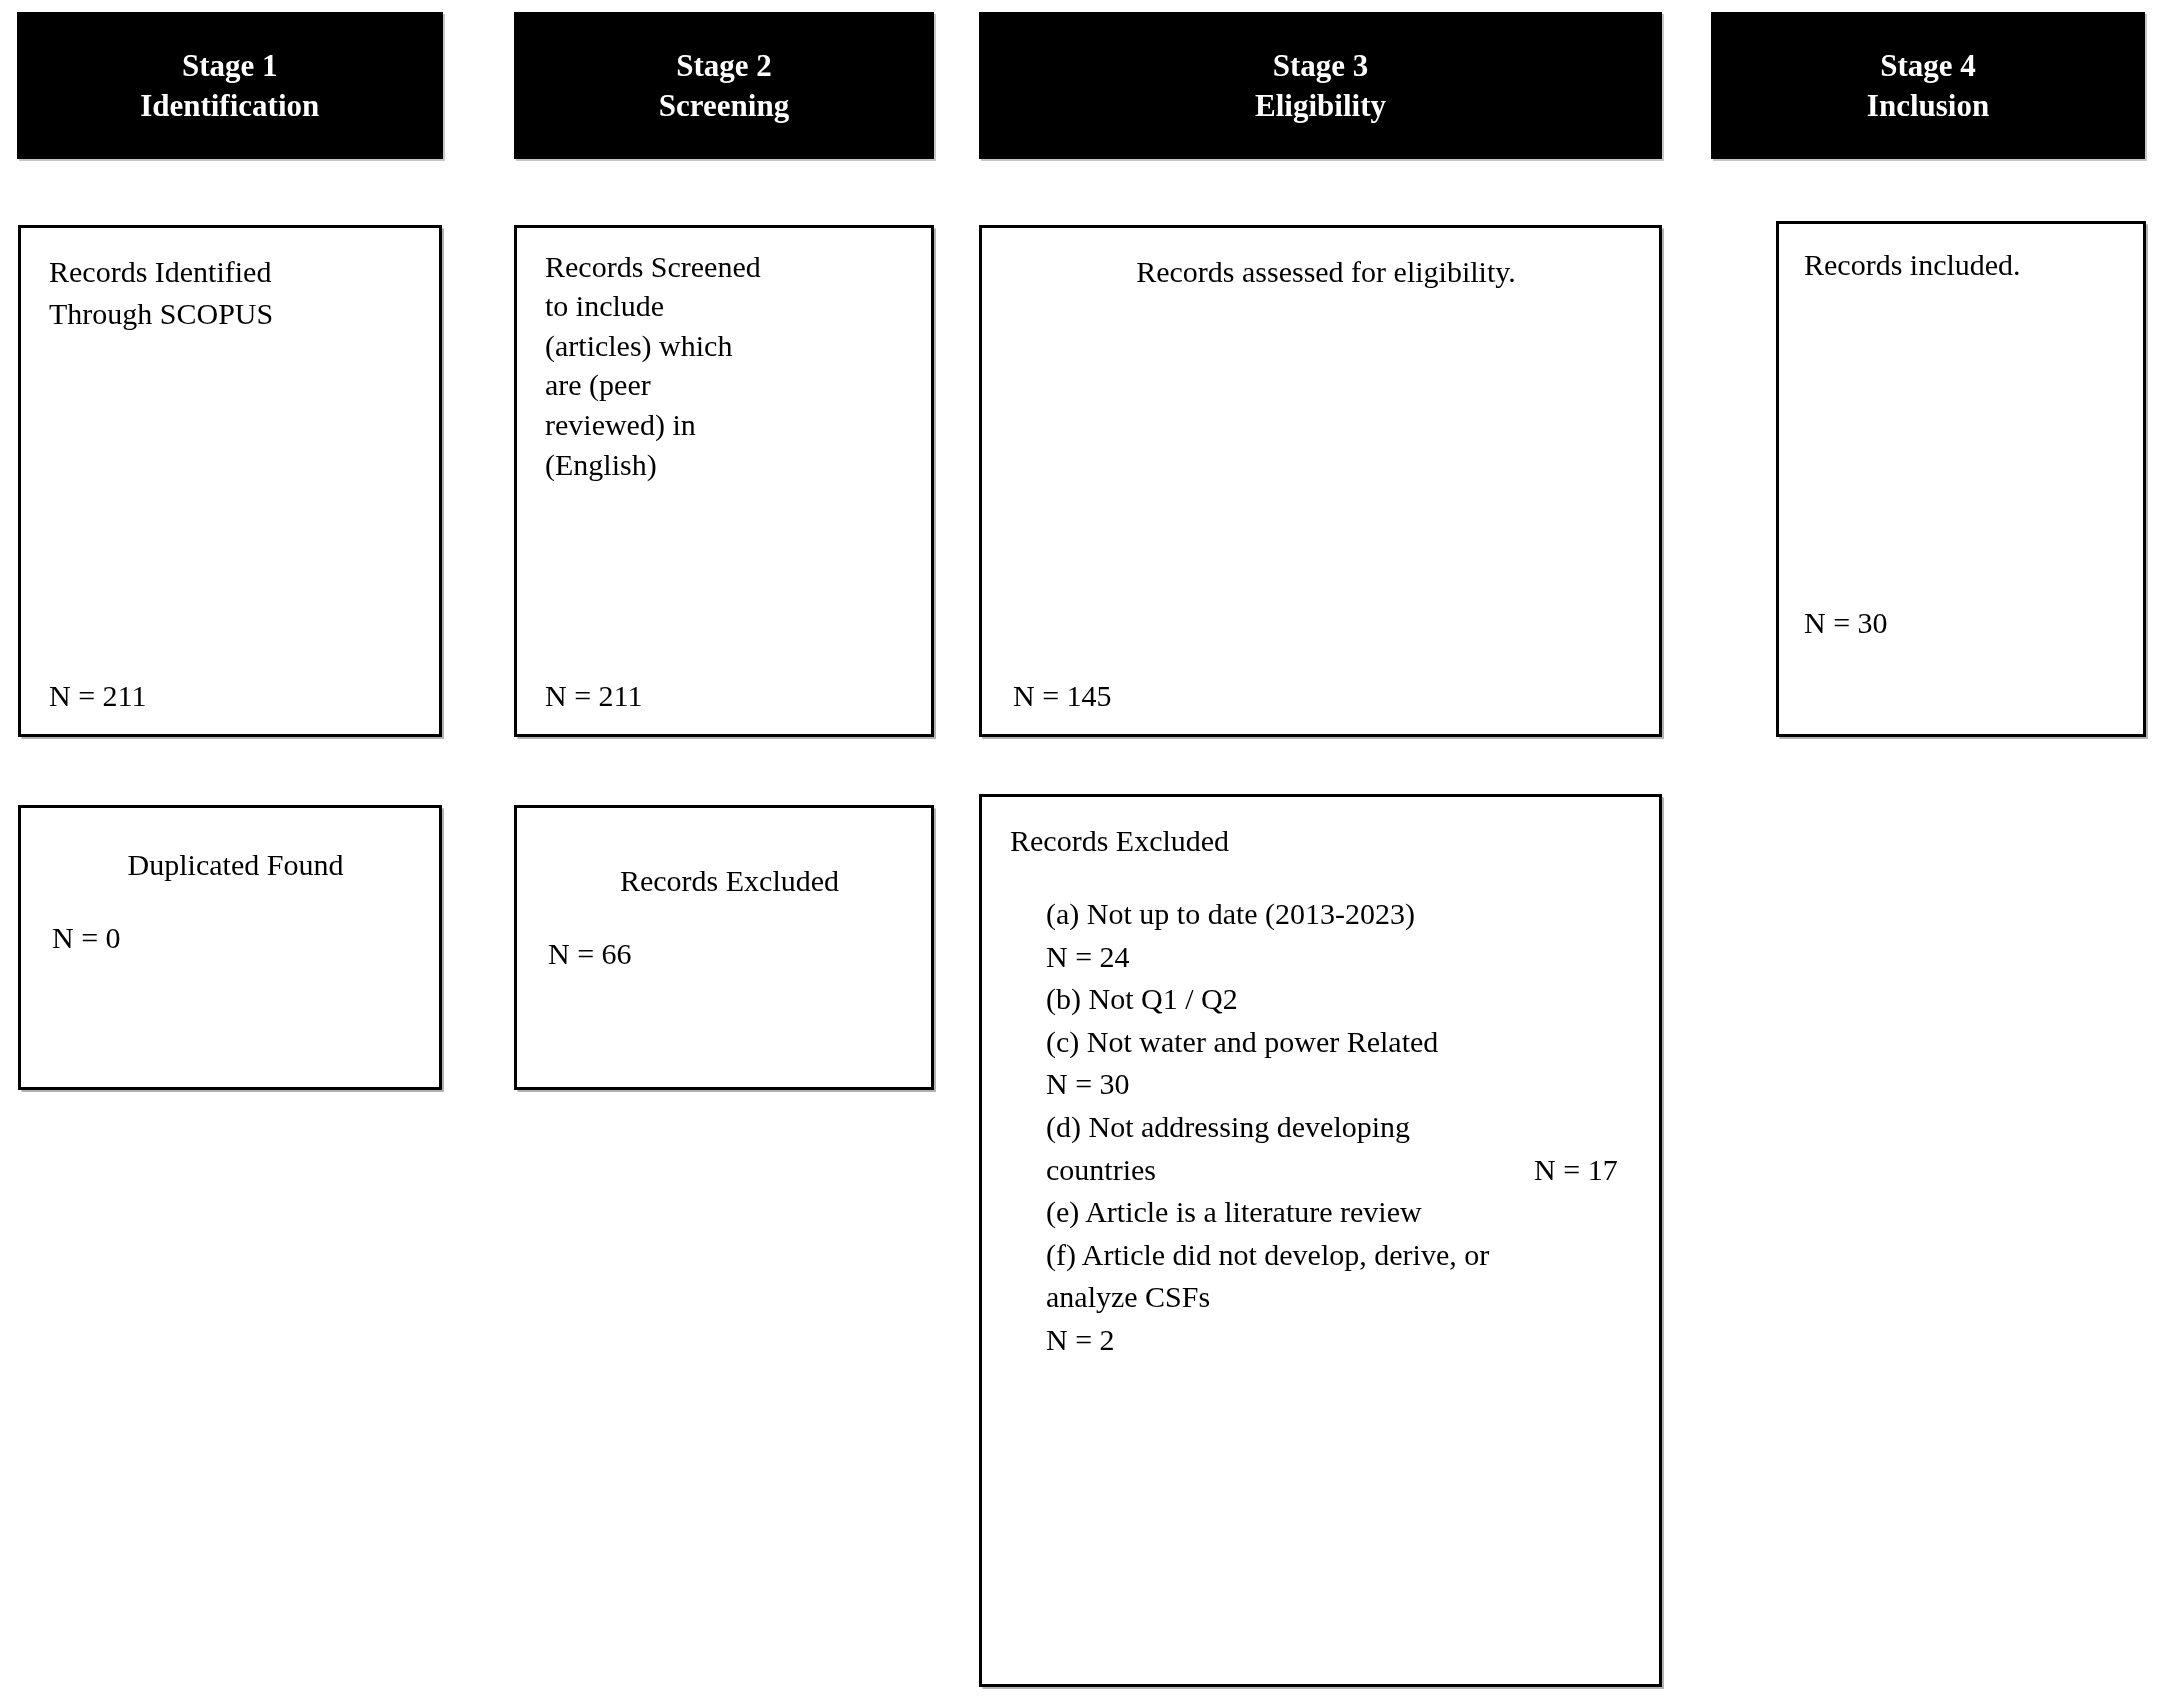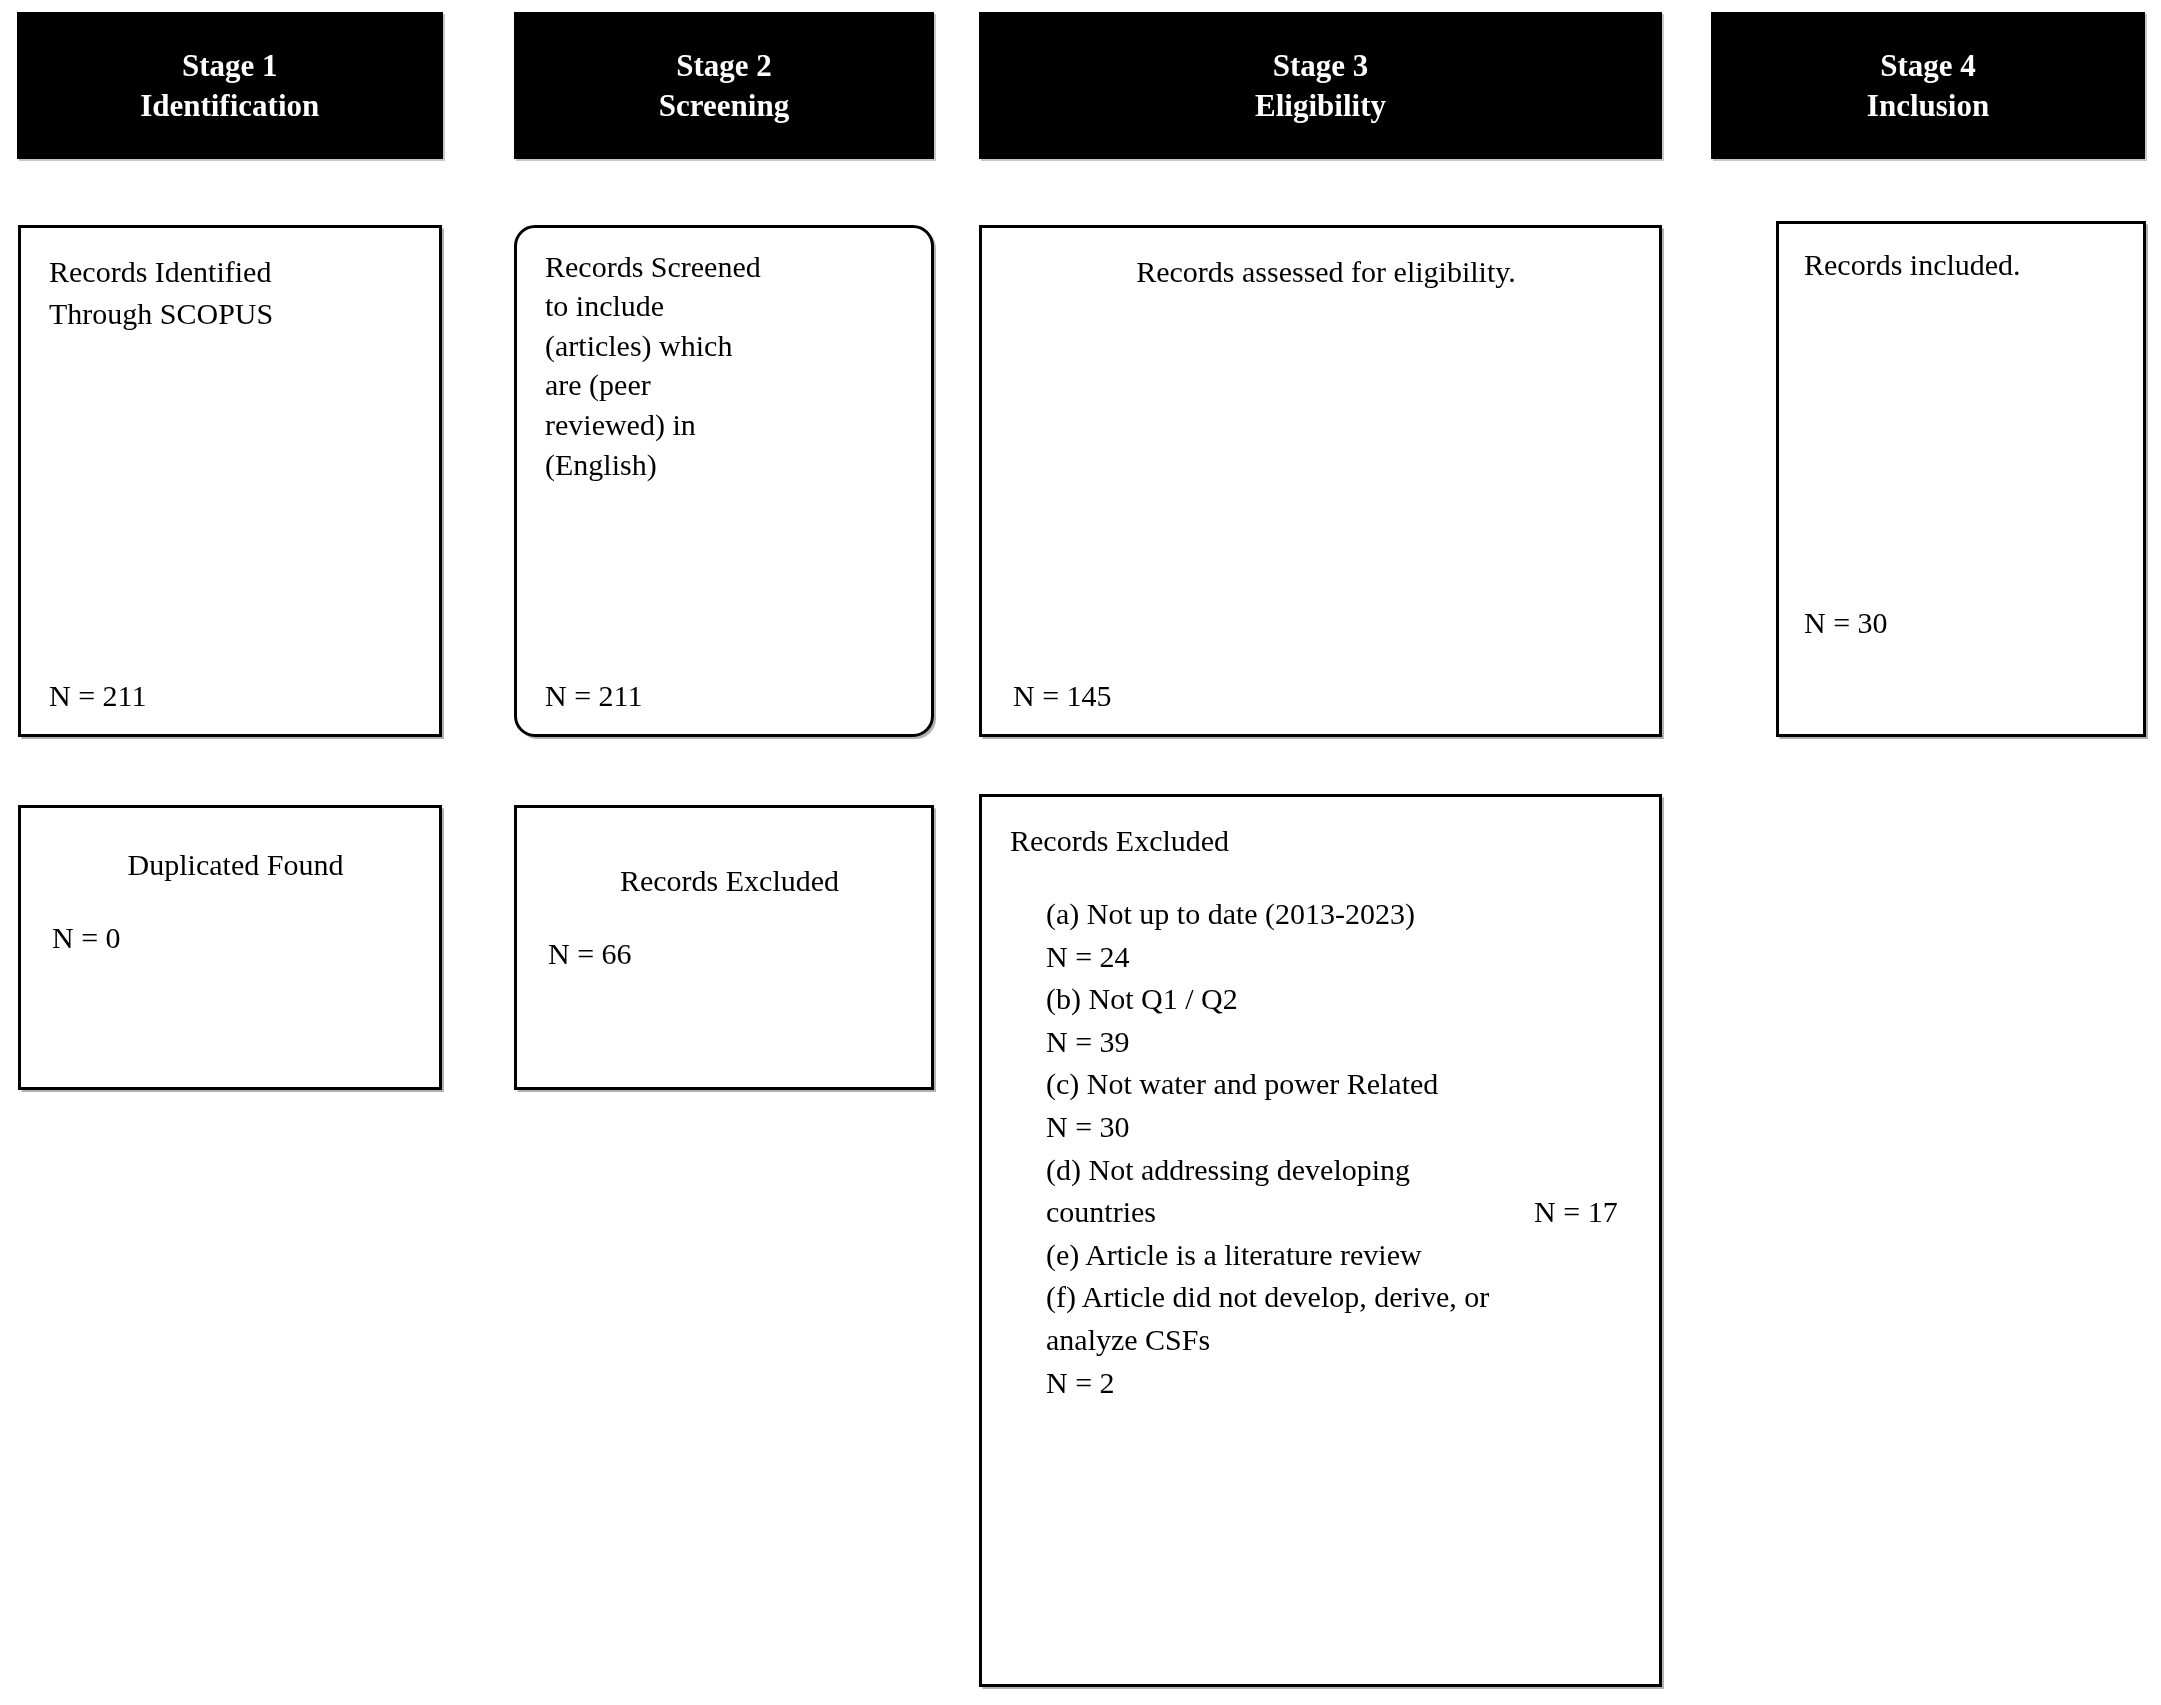--- a/index.html
+++ b/index.html
@@ -134,21 +134,21 @@
 
   <div class="node-box" style="left:18px; top:225px; width:424px; height:512px;">
     <div class="node-inner">
       <div class="body-text">Records Identified
 Through SCOPUS</div>
       <div class="spacer"></div>
       <div class="count-text">N = 211</div>
     </div>
   </div>
 
-  <div class="node-box" style="left:514px; top:225px; width:420px; height:512px;border-radius:21px;">
+  <div class="node-box" style="left:514px; top:225px; width:420px; height:512px;">
     <div class="node-inner" style="padding-top:18.7px;">
       <div class="body-text tight">Records Screened
 to include
 (articles) which
 are (peer
 reviewed) in
 (English)</div>
       <div class="spacer"></div>
       <div class="count-text">N = 211</div>
     </div>
@@ -190,21 +190,20 @@
 
       <div class="excl-list">
 
         <div class="excl-item">
           <span class="excl-reason">(a) Not up to date (2013-2023)</span>
           <span class="excl-n">N = 24</span>
         </div>
 
         <div class="excl-item">
           <span class="excl-reason">(b) Not Q1 / Q2</span>
-          <span class="excl-n">N = 39</span>
         </div>
 
         <div class="excl-item">
           <span class="excl-reason">(c) Not water and power Related</span>
           <span class="excl-n">N = 30</span>
         </div>
 
         <div class="excl-item" style="position:relative;">
           <span class="excl-reason" style="white-space:pre-line;">(d) Not addressing developing
 countries</span>

